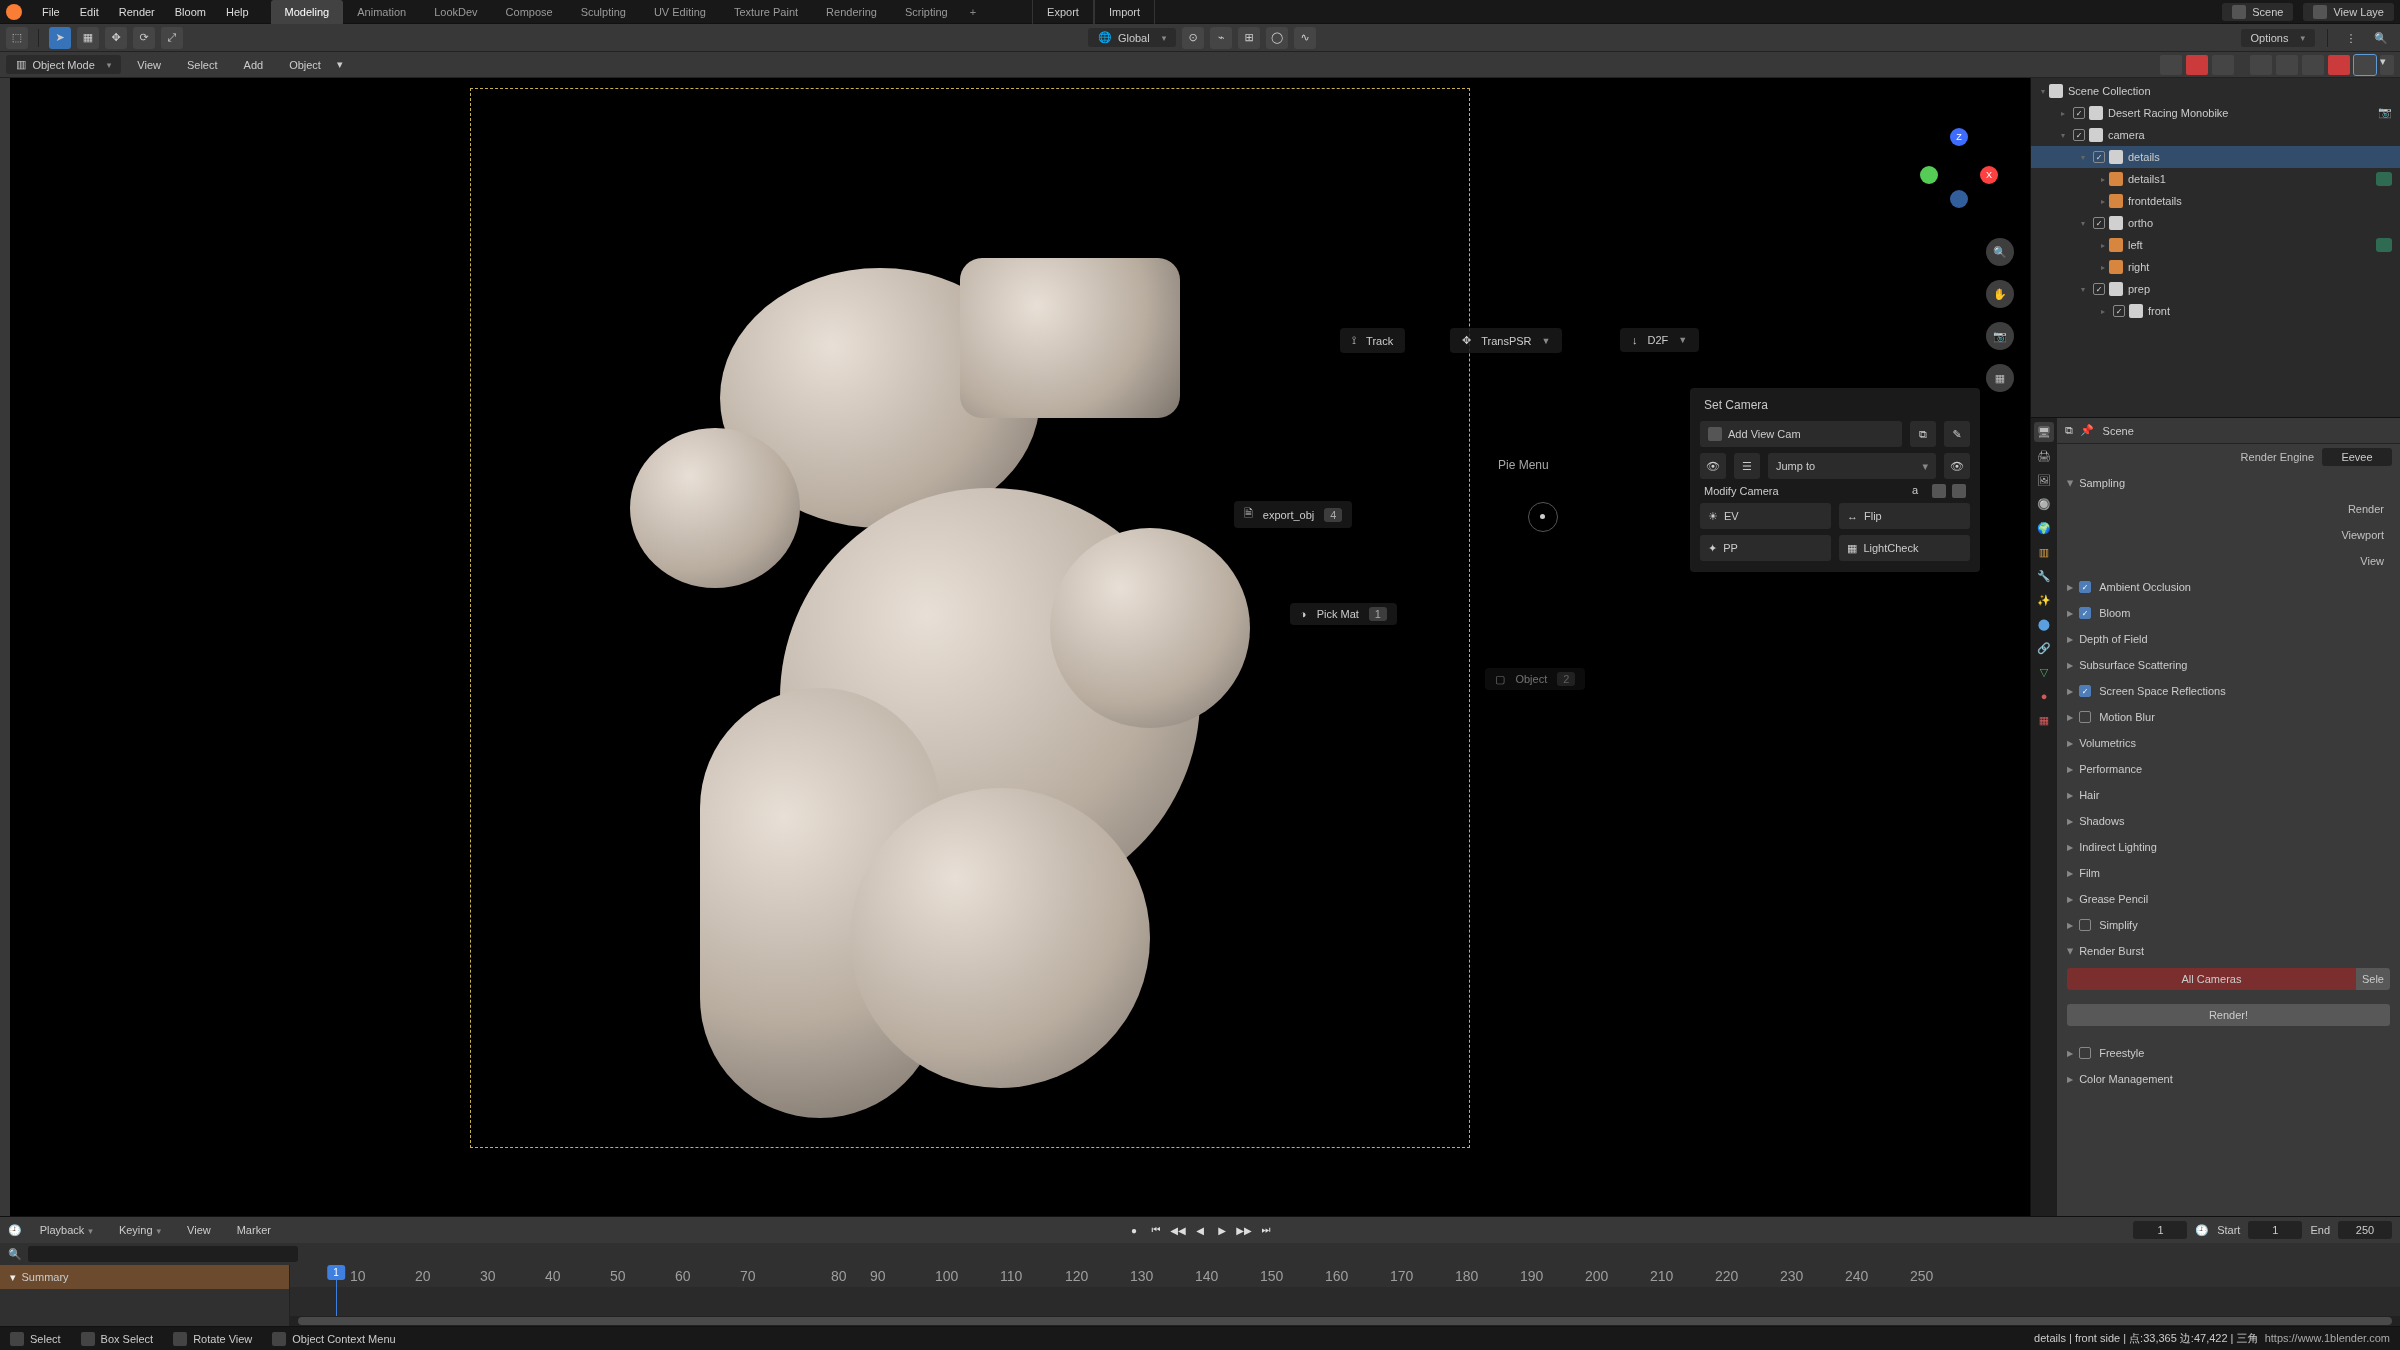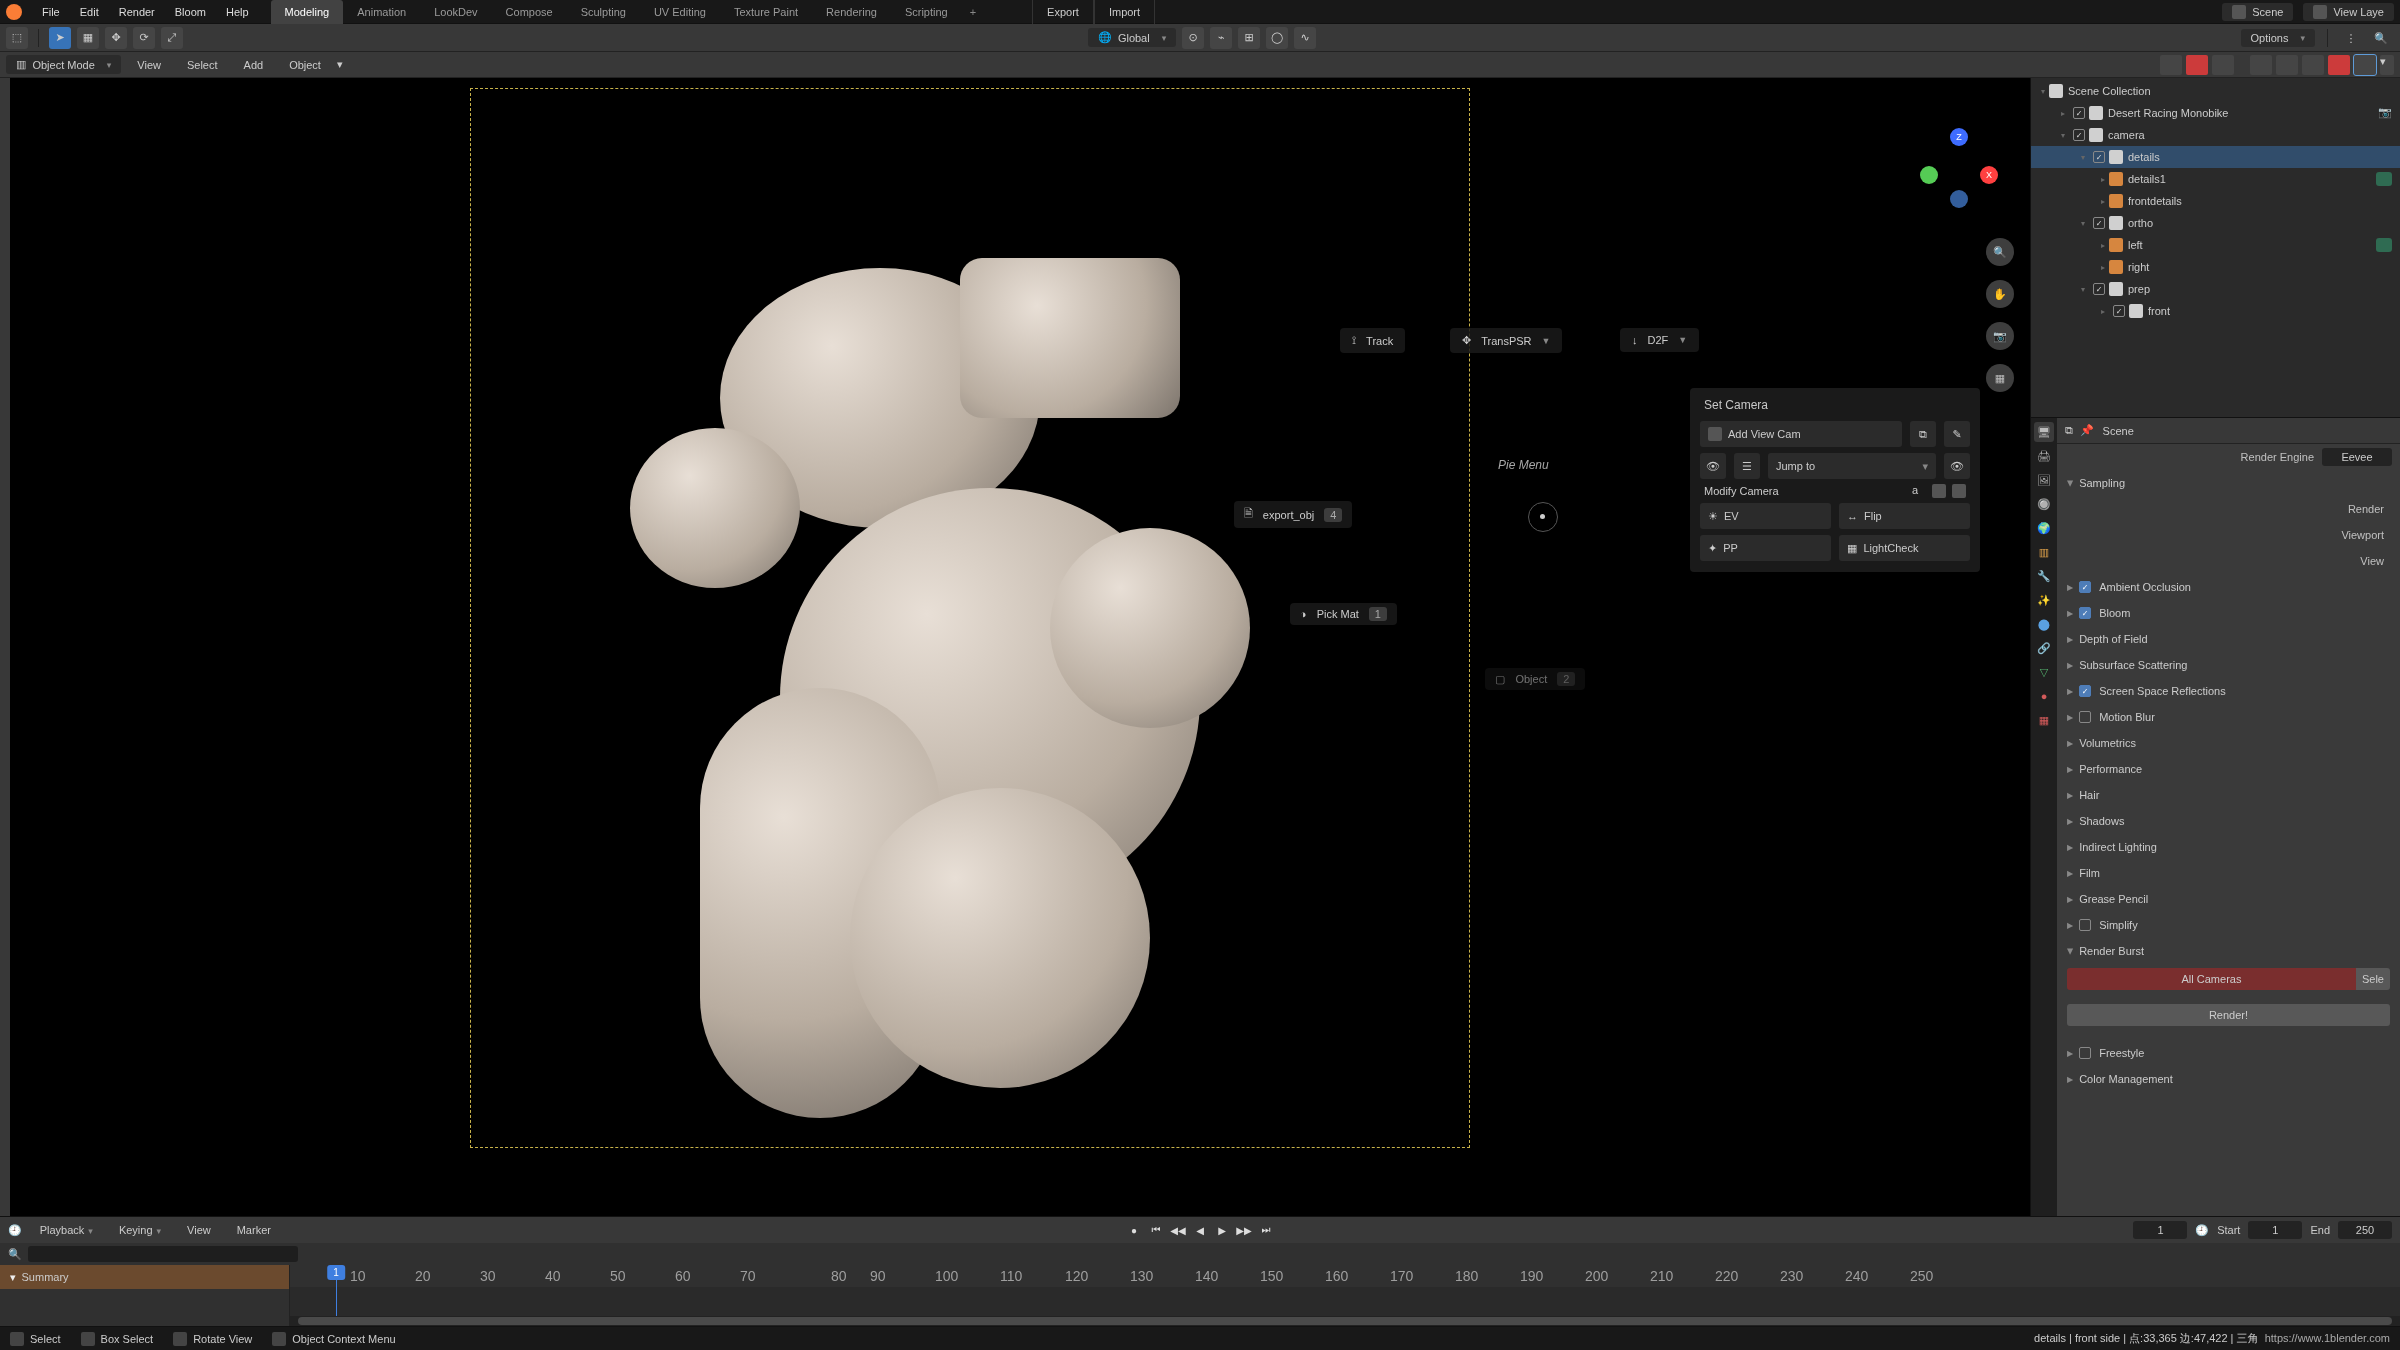--- a/index.html
+++ b/index.html
@@ -278,21 +278,21 @@
         <span>◑</span>
           <span>Pick Mat</span>
           <span class="cnt">1</span>
       </div>
       <div class="float tag" style="left:1475px;top:590px;opacity:.55;">
         <span>▢</span>
           <span>Object</span>
           <span class="cnt">2</span>
       </div>
 
-      <div class="pie-label" style="left:1488px;top:380px;font-style:italic;">Pie Menu</div>
+      <div class="pie-label" style="left:1488px;top:380px;">Pie Menu</div>
       <div class="pie-dot" style="left:1518px;top:424px;"></div>
 
       <div class="panel" style="left:1680px;top:310px;">
         <div class="title">Set Camera</div>
         <div class="row">
           <div class="cell" style="flex:1;">
               <span class="ic"></span>
               <span>Add View Cam</span>
             </div>
           <div class="cell" style="width:26px;justify-content:center;">⧉</div>

